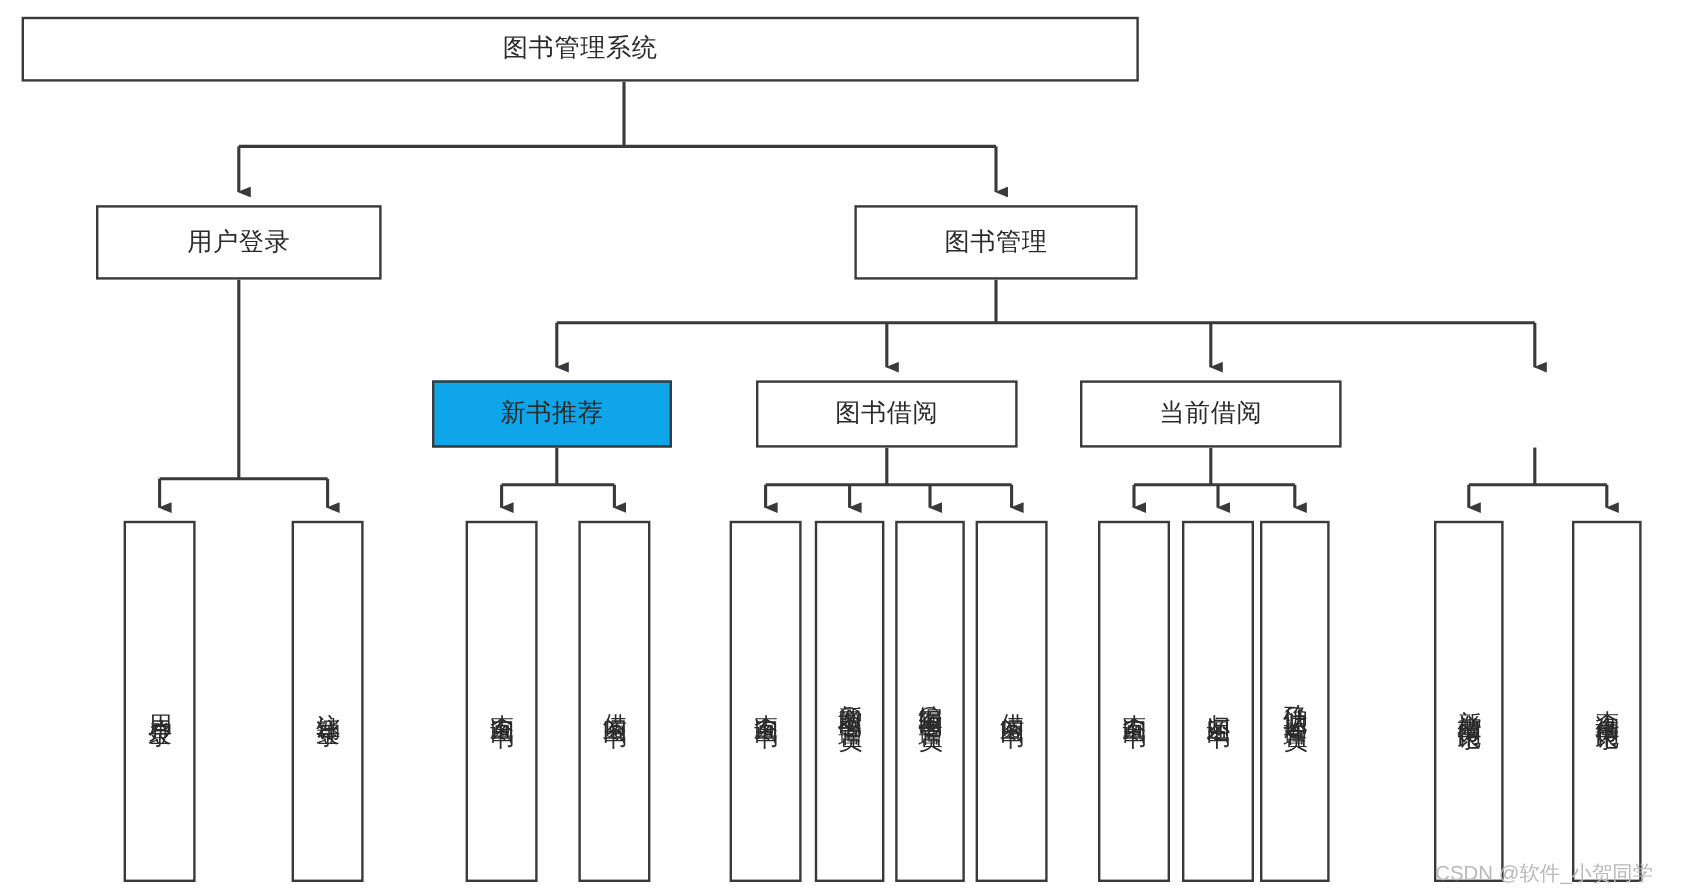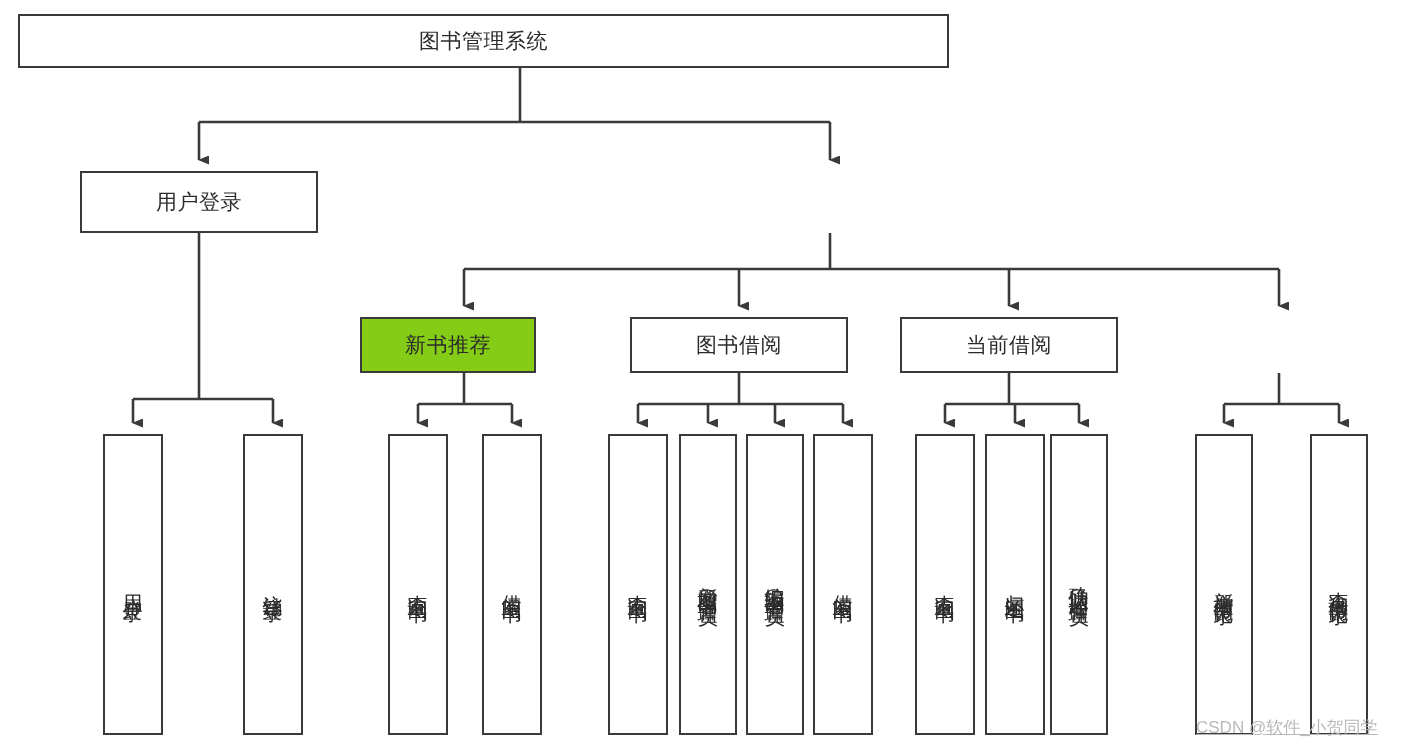--- a/index.html
+++ b/index.html
@@ -50,21 +50,20 @@
     font-size: 20px;
     letter-spacing: 3px;
     line-height: 1;
   }
   .watermark {
     position: absolute;
     color: #b9b9b9;
     font-size: 17px;
     white-space: nowrap;
     user-select: none;
-    text-decoration: underline;
   }
 </style>
 </head>
 <body style="background: rgb(255, 255, 255);">
 
 <div id="diagram-root">
 
   <svg class="diagram-canvas" viewBox="0 0 1405 747" aria-hidden="true">
     <defs>
       <marker id="arrowhead" markerWidth="9" markerHeight="11" refX="4.5" refY="10" orient="auto" markerUnits="userSpaceOnUse">
@@ -118,22 +117,25 @@
     </g>
   </svg>
 
   <div class="node-box" style="left: 18px; top: 14px; width: 931px; height: 54px; border-color: rgb(58, 58, 58); background: rgb(255, 255, 255);">
     <span class="node-label" style="color: rgb(43, 43, 43);">图书管理系统</span>
   </div>
 
   <div class="node-box" style="left: 80px; top: 171px; width: 238px; height: 62px; border-color: rgb(58, 58, 58); background: rgb(255, 255, 255);">
     <span class="node-label" style="color: rgb(43, 43, 43);">用户登录</span>
   </div>
+  <div class="node-box" style="left: 712px; top: 171px; width: 236px; height: 62px; border-color: rgb(58, 58, 58); background: rgb(255, 255, 255);">
+    <span class="node-label" style="color: rgb(43, 43, 43);">图书管理</span>
+  </div>
 
-  <div class="node-box" style="left: 360px; top: 317px; width: 176px; height: 56px; border-color: rgb(58, 58, 58); background: #84cc16;">
+  <div class="node-box" style="left: 360px; top: 317px; width: 200px; height: 56px; border-color: rgb(58, 58, 58); background: #0ea5e9;">
     <span class="node-label" style="color: rgb(43, 43, 43);">新书推荐</span>
   </div>
   <div class="node-box" style="left: 900px; top: 317px; width: 218px; height: 56px; border-color: rgb(58, 58, 58); background: rgb(255, 255, 255);">
     <span class="node-label" style="color: rgb(43, 43, 43);">当前借阅</span>
   </div>
   <div class="node-box" style="left: 630px; top: 317px; width: 218px; height: 56px; border-color: rgb(58, 58, 58); background: rgb(255, 255, 255);">
     <span class="node-label" style="color: rgb(43, 43, 43);">图书借阅</span>
   </div>
 
   <div class="node-box vertical" style="left: 103px; top: 434px; width: 60px; height: 301px; border-color: rgb(58, 58, 58); background: rgb(255, 255, 255);">

